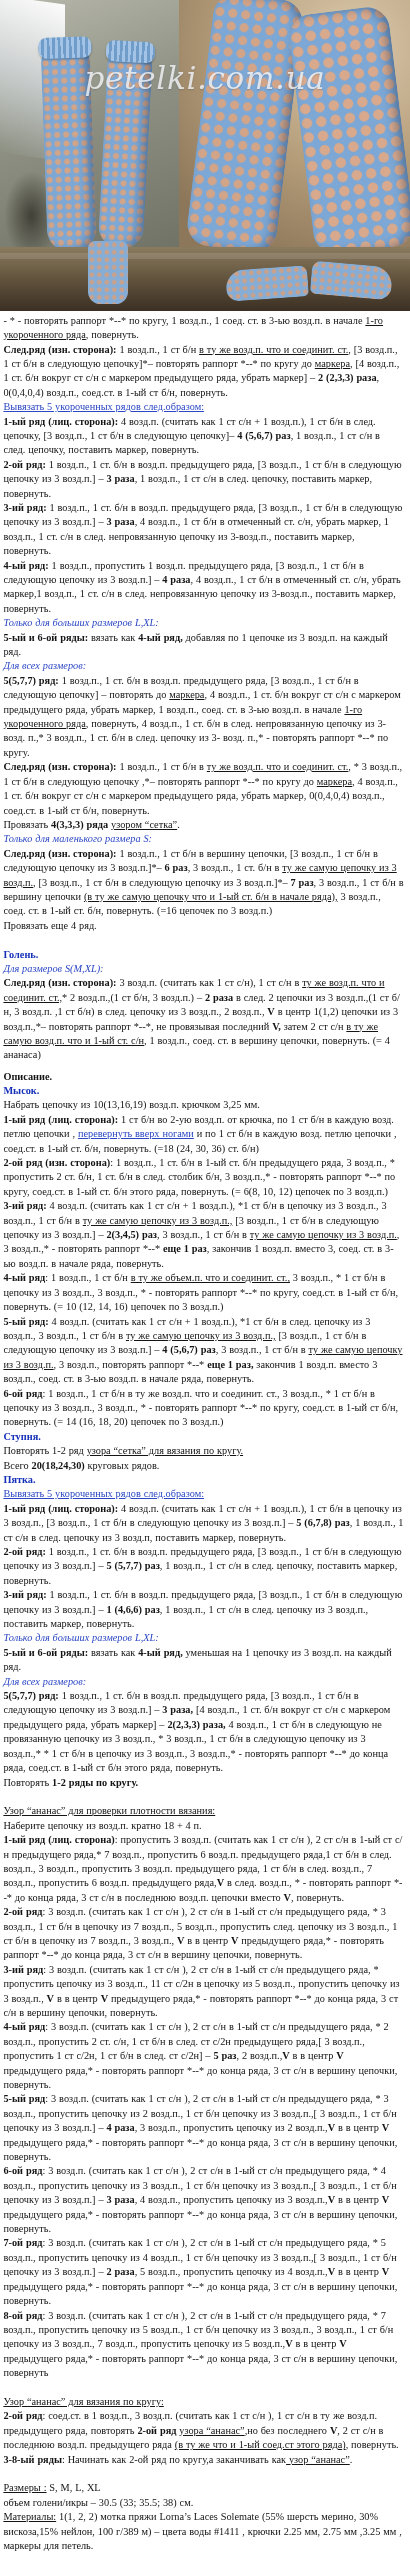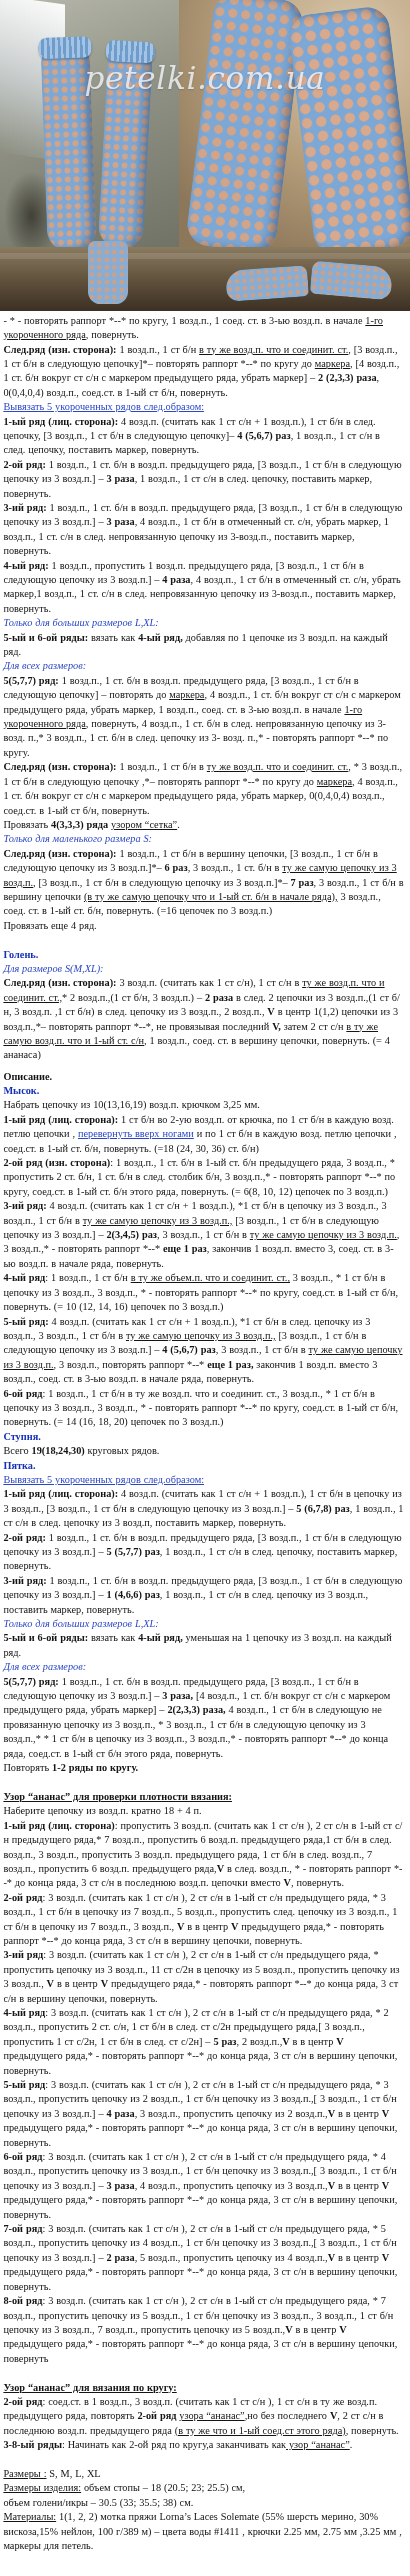--- a/index.html
+++ b/index.html
@@ -29,21 +29,21 @@
   .boot.foot2{left:311px;top:264px;width:81px;height:33px;border-radius:12.3px 27px 18px 8.2px;transform:rotate(5deg);}
   .wm-top{position:absolute;left:0;right:0;top:60px;text-align:center;font-family:"DejaVu Serif",serif;font-style:italic;font-size:31px;color:rgba(245,247,250,0.82);text-shadow:0 0.7px 1.4px rgba(90,90,90,0.35);letter-spacing:0.7px;}
 
   
   .textbody{padding:2.7px 5.5px 20.5px 3.4px;}
   .textbody p{margin:0;font-size:10.3px;line-height:14.4px;color:#141414;word-spacing:0.3px;}
   p.link{color:#2b47c4;text-decoration:underline;}
   p.sizenote{color:#2b47c4;font-style:italic;}
   p.blueheading{color:#1530b8;font-weight:bold;}
   p.boldheading{font-weight:bold;}
-  p.sectionheading{font-weight:bold;text-decoration:underline;}
+  p.sectionheading{font-weight:normal;text-decoration:underline;}
   .gap{height:14.4px;}
   .gap.small{height:6.8px;}
   .ilink{color:#2b47c4;text-decoration:underline;}
 </style>
 </head>
 <body>
 
 <div class="page">
 
   <div class="collage">
@@ -93,21 +93,22 @@
       <p class="boldheading">Описание.</p>
       <p class="blueheading">Мысок.</p>
       <p class="body">Набрать цепочку из 10(13,16,19) возд.п. крючком 3,25 мм.</p>
       <p class="body"><b>1-ый ряд (лиц. сторона):</b> 1 ст б/н во 2-ую возд.п. от крючка, по 1 ст б/н в каждую возд. петлю цепочки , <span class="ilink">перевернуть вверх ногами</span> и по 1 ст б/н в каждую возд. петлю цепочки , соед.ст. в 1-ый ст. б/н, повернуть. (=18 (24, 30, 36) ст. б/н)</p>
       <p class="body"><b>2-ой ряд (изн. сторона)</b>: 1 возд.п., 1 ст. б/н в 1-ый ст. б/н предыдущего ряда, 3 возд.п., * пропустить 2 ст. б/н, 1 ст. б/н в след. столбик б/н, 3 возд.п.,* - повторять раппорт *--* по кругу, соед.ст. в 1-ый ст. б/н этого ряда, повернуть. (= 6(8, 10, 12) цепочек по 3 возд.п.)</p>
       <p class="body"><b>3-ий ряд:</b> 4 возд.п. (считать как 1 ст с/н + 1 возд.п.), *1 ст б/н в цепочку из 3 возд.п., 3 возд.п., 1 ст б/н в <u>ту же самую цепочку из 3 возд.п.,</u> [3 возд.п., 1 ст б/н в следующую цепочку из 3 возд.п.] – <b>2(3,4,5) раз</b>, 3 возд.п., 1 ст б/н в <u>ту же самую цепочку из 3 возд.п.</u>, 3 возд.п.,* - повторять раппорт *--* <b>еще 1 раз</b>, закончив 1 возд.п. вместо 3, соед. ст. в 3-ью возд.п. в начале ряда, повернуть.</p>
       <p class="body"><b>4-ый ряд</b>: 1 возд.п., 1 ст б/н <u>в ту же объем.п. что и соединит. ст.,</u> 3 возд.п.,  * 1 ст б/н в цепочку из 3 возд.п., 3 возд.п., * - повторять раппорт *--* по кругу, соед.ст. в 1-ый ст б/н, повернуть.  (= 10 (12, 14, 16) цепочек по 3 возд.п.)</p>
       <p class="body"><b>5-ый ряд:</b> 4 возд.п. (считать как 1 ст с/н + 1 возд.п.), *1 ст б/н в след. цепочку из 3 возд.п., 3 возд.п., 1 ст б/н в <u>ту же самую цепочку из 3 возд.п.,</u> [3 возд.п., 1 ст б/н в следующую цепочку из 3 возд.п.] – <b>4 (5,6,7) раз</b>, 3 возд.п., 1 ст б/н в <u>ту же самую цепочку из 3 возд.п.</u>, 3 возд.п., повторять раппорт *--* <b>еще 1 раз,</b> закончив 1 возд.п. вместо 3 возд.п., соед. ст. в 3-ью возд.п. в начале ряда, повернуть.</p>
       <p class="body"><b>6-ой ряд</b>: 1 возд.п., 1 ст б/н в ту же возд.п. что и соединит. ст., 3 возд.п.,  * 1 ст б/н в цепочку из 3 возд.п., 3 возд.п., * - повторять раппорт *--* по кругу, соед.ст. в 1-ый ст б/н, повернуть.  (= 14 (16, 18, 20) цепочек по 3 возд.п.)</p>
       <p class="blueheading">Ступня.</p>
-      <p class="body">Всего <b>19(18,24,30)</b> круговых рядов.</p>
+      <p class="body">Повторять 1-2 ряд  <u>узора “сетка” для вязания по кругу.</u></p>
+      <p class="body">Всего <b>20(18,24,30)</b> круговых рядов.</p>
       <p class="blueheading">Пятка.</p>
       <p class="link">Вывязать 5 укороченных рядов след.образом:</p>
       <p class="body"><b>1-ый ряд (лиц. сторона):</b> 4 возд.п. (считать как 1 ст с/н + 1 возд.п.), 1 ст б/н в цепочку из 3 возд.п., [3 возд.п., 1 ст б/н в следующую цепочку из 3 возд.п.] – <b>5 (6,7,8) раз</b>, 1 возд.п., 1 ст с/н в след. цепочку из 3 возд.п, поставить маркер, повернуть.</p>
       <p class="body"><b>2-ой ряд:</b> 1 возд.п., 1 ст. б/н в возд.п. предыдущего ряда, [3 возд.п., 1 ст б/н в следующую цепочку из 3 возд.п.] – <b>5 (5,7,7) раз</b>, 1 возд.п., 1 ст с/н в след. цепочку, поставить маркер, повернуть.</p>
       <p class="body"><b>3-ий ряд:</b> 1 возд.п., 1 ст. б/н в возд.п. предыдущего ряда, [3 возд.п., 1 ст б/н в следующую цепочку из 3 возд.п.] – <b>1 (4,6,6) раз</b>, 1 возд.п., 1 ст с/н в след. цепочку из 3 возд.п., поставить маркер, повернуть.</p>
       <p class="sizenote">Только для больших размеров L,XL:</p>
       <p class="body"><b>5-ый и 6-ой ряды:</b> вязать как <b>4-ый ряд,</b> уменьшая на 1 цепочку из 3 возд.п. на каждый ряд.</p>
       <p class="sizenote">Для всех размеров:</p>
       <p class="body"><b>5(5,7,7) ряд:</b> 1 возд.п., 1 ст. б/н в возд.п. предыдущего ряда, [3 возд.п., 1 ст б/н в следующую цепочку из 3 возд.п.] – <b>3 раза,</b> [4 возд.п., 1 ст. б/н вокруг ст с/н с маркером предыдущего ряда, убрать маркер] – <b>2(2,3,3) раза,</b> 4 возд.п., 1 ст б/н в следующую не провязанную цепочку из 3 возд.п., * 3 возд.п., 1 ст б/н в следующую цепочку из 3 возд.п.,* * 1 ст б/н в цепочку из 3 возд.п., 3 возд.п.,* - повторять раппорт *--* до конца ряда, соед.ст. в 1-ый ст б/н этого ряда, повернуть.</p>
       <p class="body">Повторять <b>1-2 ряды по кругу.</b></p>
@@ -121,19 +122,18 @@
       <p class="body"><b>5-ый ряд</b>: 3 возд.п. (считать как 1 ст с/н ), 2 ст с/н в 1-ый  ст с/н предыдущего ряда, * 3 возд.п., пропустить цепочку из 2 возд.п., 1 ст б/н цепочку из 3 возд.п.,[ 3 возд.п., 1 ст б/н цепочку из 3 возд.п.] – <b>4 раза</b>, 3 возд.п., пропустить цепочку из 2 возд.п.,<b>V</b> в в центр <b>V</b> предыдущего ряда,* - повторять раппорт *--* до конца ряда, 3 ст с/н  в вершину цепочки, повернуть.</p>
       <p class="body"><b>6-ой ряд</b>: 3 возд.п. (считать как 1 ст с/н ), 2 ст с/н в 1-ый  ст с/н предыдущего ряда, * 4 возд.п., пропустить цепочку из 3 возд.п., 1 ст б/н цепочку из 3 возд.п.,[ 3 возд.п., 1 ст б/н цепочку из 3 возд.п.] – <b>3 раза</b>, 4 возд.п., пропустить цепочку из 3 возд.п.,<b>V</b> в в центр <b>V</b> предыдущего ряда,* - повторять раппорт *--* до конца ряда, 3 ст с/н  в вершину цепочки, повернуть.</p>
       <p class="body"><b>7-ой ряд</b>: 3 возд.п. (считать как 1 ст с/н ), 2 ст с/н в 1-ый  ст с/н предыдущего ряда, * 5 возд.п., пропустить цепочку из 4 возд.п., 1 ст б/н цепочку из 3 возд.п.,[ 3 возд.п., 1 ст б/н цепочку из 3 возд.п.] – <b>2 раза</b>, 5 возд.п., пропустить цепочку из 4 возд.п.,<b>V</b> в в центр <b>V</b> предыдущего ряда,* - повторять раппорт *--* до конца ряда, 3 ст с/н  в вершину цепочки, повернуть.</p>
       <p class="body"><b>8-ой ряд</b>: 3 возд.п. (считать как 1 ст с/н ), 2 ст с/н в 1-ый  ст с/н предыдущего ряда, * 7 возд.п., пропустить цепочку из 5 возд.п., 1 ст б/н цепочку из 3 возд.п., 3 возд.п., 1 ст б/н цепочку из 3 возд.п., 7 возд.п., пропустить цепочку из 5 возд.п.,<b>V</b> в в центр <b>V</b> предыдущего ряда,* - повторять раппорт *--* до конца ряда, 3 ст с/н  в вершину цепочки, повернуть</p>
       <div class="gap"></div>
       <p class="sectionheading">Узор “ананас” для вязания по кругу:</p>
       <p class="body"><b>2-ой ряд</b>: соед.ст. в 1 возд.п., 3 возд.п. (считать как 1 ст с/н ), 1 ст с/н в ту же возд.п. предыдущего ряда, повторять <b>2-ой ряд</b> <u>узора “ананас”</u>,но без последнего <b>V</b>, 2 ст с/н  в последнюю возд.п. предыдущего ряда <u>(в ту же что и 1-ый соед.ст этого ряда)</u>, повернуть.</p>
       <p class="body"><b>3-8-ый ряды</b>: Начинать как 2-ой ряд по кругу,а заканчивать как<u> узор “ананас”</u>.</p>
       <div class="gap"></div>
       <p class="body"><u>Размеры :</u> S, M, L, XL</p>
-      <p class="body"><u>Размеры изделия:</u> объем стопы – 18 (20.5; 23; 25.5) см,</p>
       <p class="body">объем голени/икры – 30.5 (33; 35.5; 38) см.</p>
       <p class="body"><u>Материалы:</u> 1(1, 2, 2) мотка пряжи  Lorna’s Laces Solemate (55% шерсть мерино, 30% вискоза,15% нейлон, 100 г/389 м) – цвета воды #1411 , крючки 2.25 мм, 2.75 мм ,3.25 мм , маркеры для петель.</p>
     </div>
 
 </div>
 
 
 </body></html>

